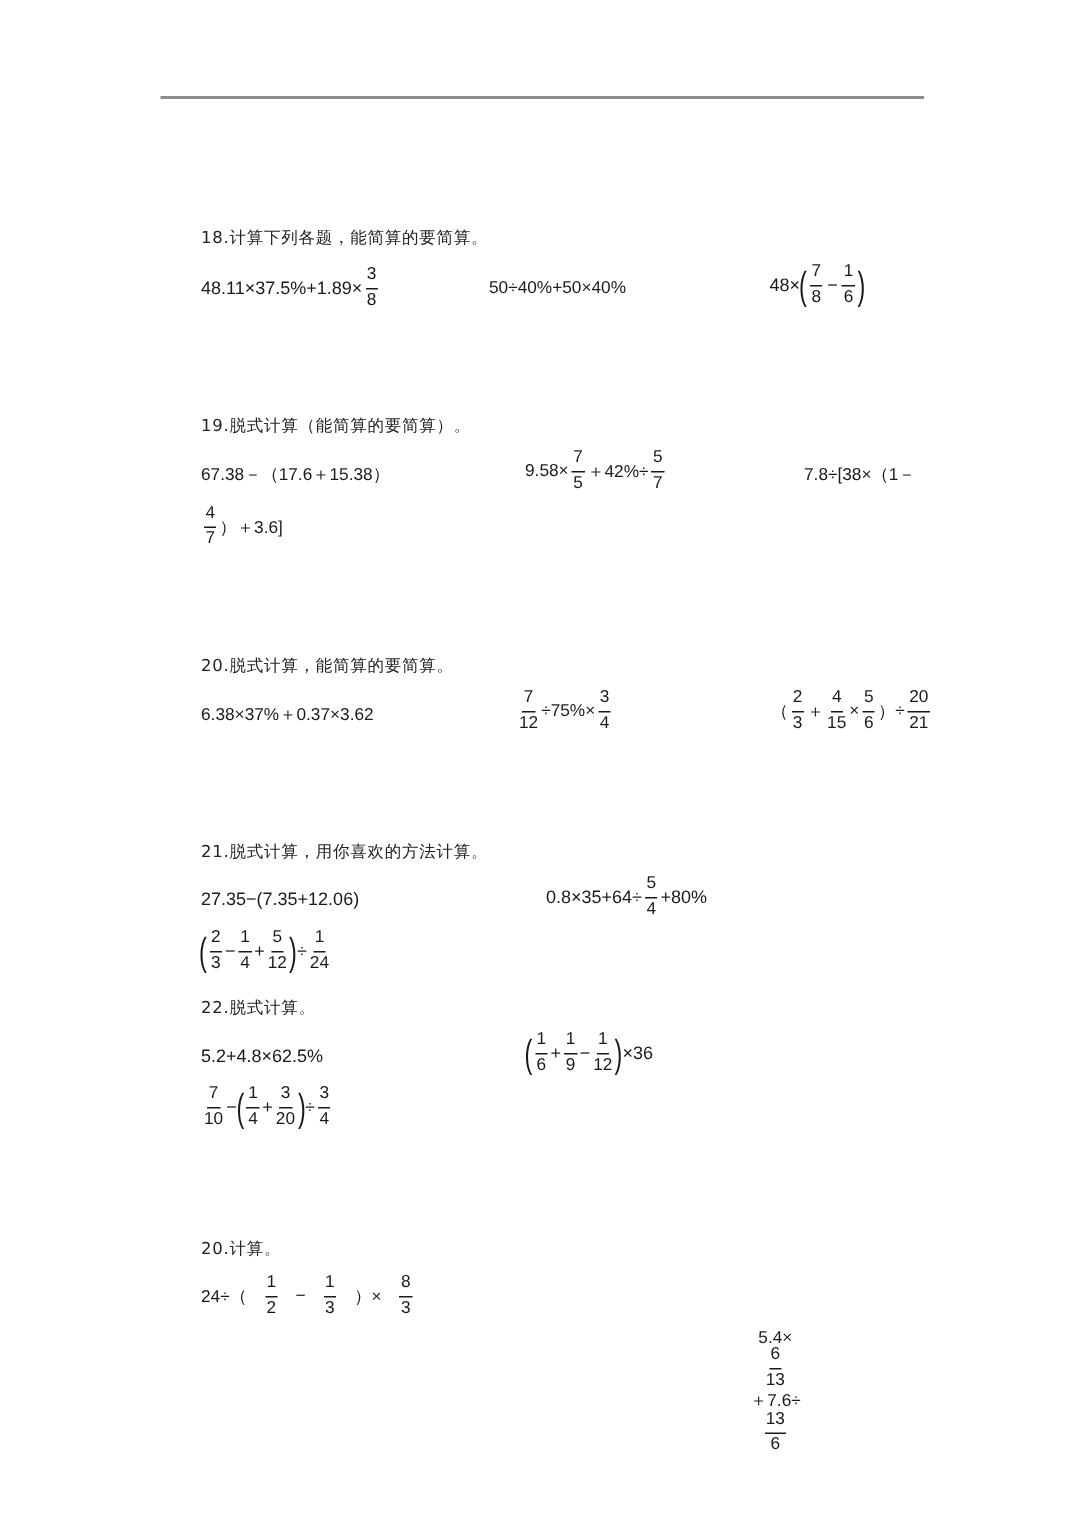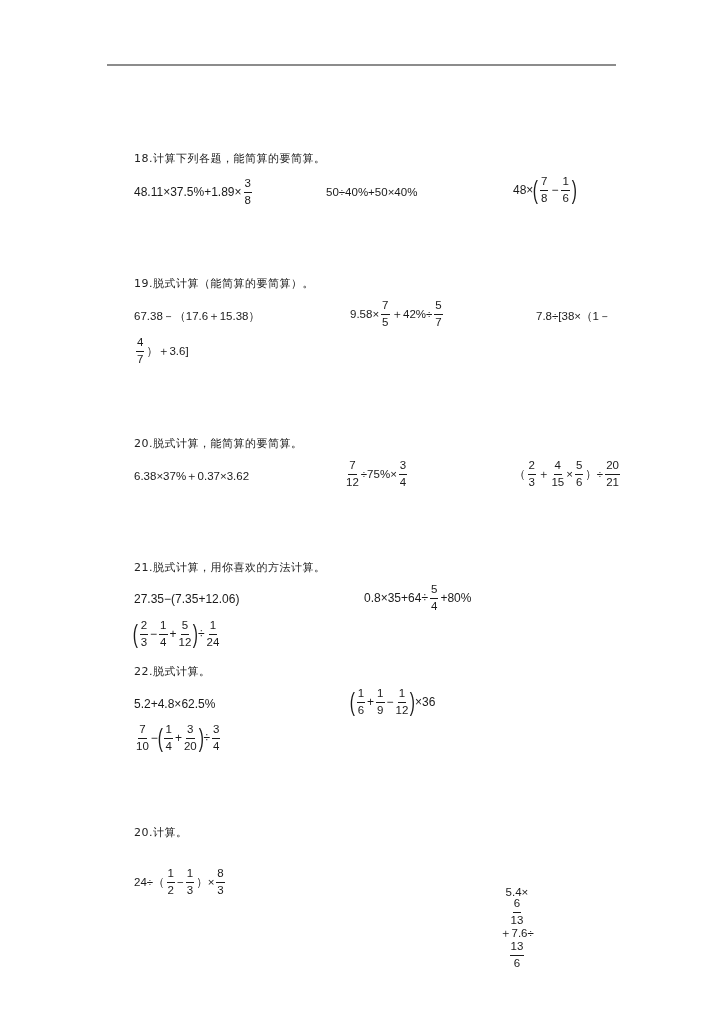--- a/index.html
+++ b/index.html
@@ -202,21 +202,21 @@
   <span>÷</span>
   <span class="frac">
       <span class="n">3</span>
       <span class="d">4</span>
     </span>
 </div>
 
 <div class="abs qtitle" style="left:110px;top:825px;">
   <span>20.</span><span>计算。</span>
 </div>
-<div class="abs expr sans" style="left:110px;top:868px;">
+<div class="abs expr sans" style="left:110px;top:850px;gap:10px;">
   <span>24÷（</span>
   <span class="frac">
       <span class="n">1</span>
       <span class="d">2</span>
     </span>
   <span>−</span>
   <span class="frac">
       <span class="n">1</span>
       <span class="d">3</span>
     </span>

